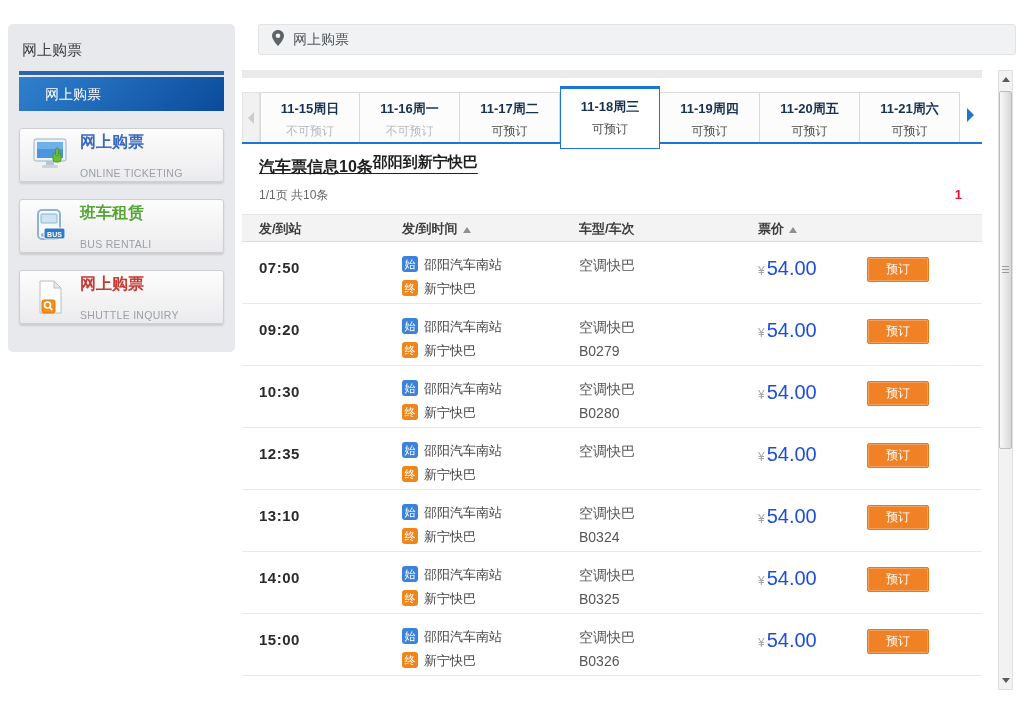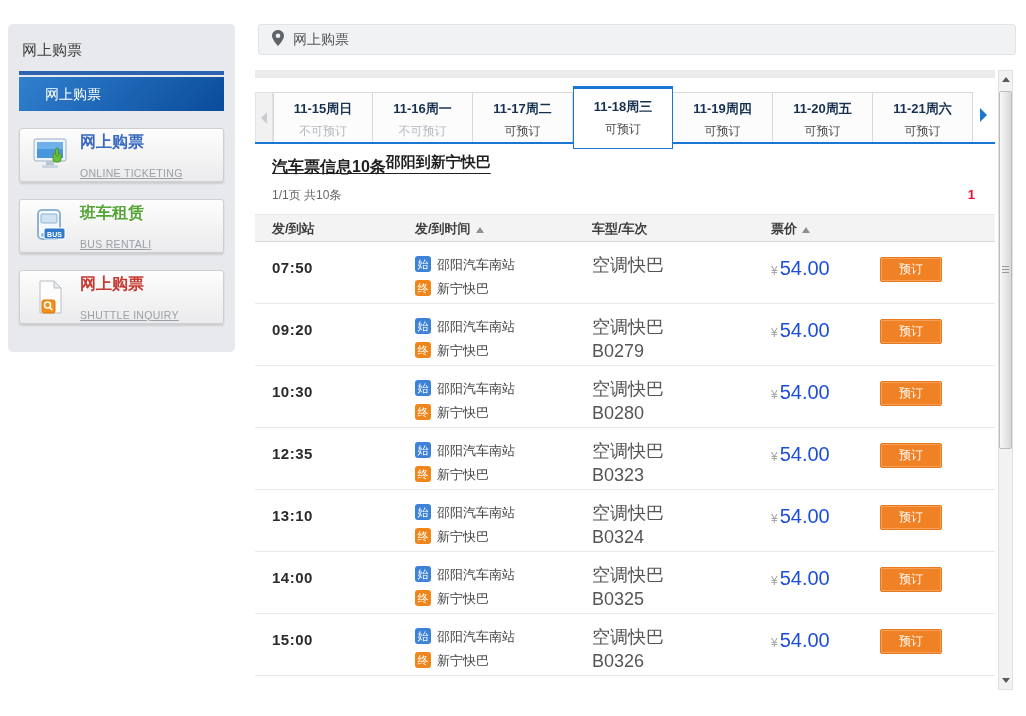--- a/index.html
+++ b/index.html
@@ -13,33 +13,33 @@
   .sb-title { padding:17px 14px 11px; font-size:15px; color:#3c3c3c; }
   .sb-line { margin:0 11px; height:4px; background:#2b63ae; }
   .sb-active { margin:2px 11px 0; height:34px; line-height:34px; padding-left:26px;
                background:linear-gradient(135deg,#3080ce,#0a4b9b); color:#fff; font-size:14px; }
   .menu-card { margin:17px 11px 0; height:54px; display:flex; align-items:center; gap:8px;
                padding:0 8px; background:linear-gradient(180deg,#fdfdfd,#ebebed);
                border:1px solid #cfcfd1; border-radius:3px; box-shadow:0 2px 2px rgba(0,0,0,.12);
                cursor:pointer; }
   .mc-icon { width:44px; display:flex; justify-content:center; }
   .mc-title { font-size:16px; font-weight:bold; }
-  .mc-sub { font-size:10.5px; color:#9aa0a6; margin-top:14px; letter-spacing:.3px;text-decoration:underline; }
+  .mc-sub { font-size:10.5px; color:#9aa0a6; margin-top:14px; letter-spacing:.3px; }
   .sidebar [data-name="sidebar-item-online-ticketing"] .mc-title { color:#3a6abf; }
   .sidebar [data-name="sidebar-item-bus-rental"]       .mc-title { color:#55a536; }
   .sidebar [data-name="sidebar-item-shuttle-inquiry"]  .mc-title { color:#c43b34; }
 
   
   .locbar { position:absolute; left:258px; top:24px; width:758px; height:31px;
             background:#f1f2f4; border:1px solid #e2e3e5; border-radius:3px;
             display:flex; align-items:center; gap:8px; padding-left:12px; }
   .locbar .loc-label { font-size:14px; color:#52565a; }
 
   
-  .content { position:absolute; left:255px; top:70px; width:740px; }
+  .content { position:absolute; left:242px; top:70px; width:740px; }
   .topstrip { height:8px; background:#ebebeb; }
   .tabbar { position:relative; height:64px; margin-top:2px; display:flex; align-items:flex-end; }
   .tab-underline { position:absolute; left:0; right:0; bottom:0; height:2px; background:#1b76d2; }
   .tab-arrow { width:18px; height:52px; background:#f1f1f1; border:1px solid #e2e2e2;
                display:flex; align-items:center; justify-content:center; cursor:pointer; }
   .tab-arrow.right { width:20px; background:transparent; border:none; height:58px; }
   .tri-left  { width:0; height:0; border:6px solid transparent; border-right-color:#c9ccd1; border-left:0; }
   .tri-right { width:0; height:0; border:7px solid transparent; border-left-color:#1b76d2; border-right:0; }
   .tabs-scroll { display:flex; align-items:flex-end; }
   .tab { width:100px; height:52px; background:#fcfcfc; border:1px solid #d9d9d9; border-left:none;
@@ -65,21 +65,21 @@
   .sort-arrow { display:inline-block; width:0; height:0; margin-left:5px;
                 border:4px solid transparent; border-top:0; border-bottom:6px solid #8f8f8f; }
   .row { height:62px; border-bottom:1px solid #e9e9e9; background:#fff; }
   .time { padding-top:17px; font-size:15px; font-weight:bold; color:#2b2b2b; letter-spacing:.5px; }
   .stations, .type { padding-top:11px; }
   .st-line { line-height:24px; font-size:13px; color:#444; }
   .badge { display:inline-block; width:16px; height:16px; line-height:16px; margin-right:6px;
            border-radius:3px; color:#fff; font-size:11px; text-align:center; vertical-align:1px; }
   .b-start { background:#3b82d8; }
   .b-end   { background:#f08519; }
-  .type div { line-height:24px; font-size:18px; color:#555; }
+  .type div { line-height:24px; font-size:14px; color:#555; }
   .price { padding-top:15px; white-space:nowrap; }
   .cur { font-size:12px; color:#a6a6a6; margin-right:2px; }
   .amount { font-size:20px; color:#1d4ed8; }
   .actions { padding-top:15px; }
   .book { width:62px; height:25px; background:#f08124; border:1px solid #e8781a; border-radius:2px;
           color:#fff; font-size:12px; cursor:pointer; box-shadow:inset 0 0 0 1px rgba(255,255,255,.25);
           font-family:inherit; }
 
   
   .scrollbar { position:absolute; left:998px; top:70px; width:15px; height:620px;
@@ -314,21 +314,20 @@
     <div class="stations" data-name="stations-cell">
       <div class="st-line">
         <span class="badge b-start" data-name="origin-badge">始</span><span data-name="origin-station">邵阳汽车南站</span>
       </div>
       <div class="st-line">
         <span class="badge b-end" data-name="destination-badge">终</span><span data-name="destination-station">新宁快巴</span>
       </div>
     </div>
     <div class="type" data-name="bus-type-cell">
       <div data-name="bus-type">空调快巴</div>
-      <div data-name="bus-number">B0323</div>
     </div>
     <div class="price" data-name="price-cell">
       <span class="cur" data-name="currency-symbol">¥</span><span class="amount" data-name="ticket-price">54.00</span>
     </div>
     <div class="actions" data-name="actions-cell">
       <button class="book" data-name="book-button">预订</button>
     </div>
   </div>
 
   <div class="row" data-name="table-row">

